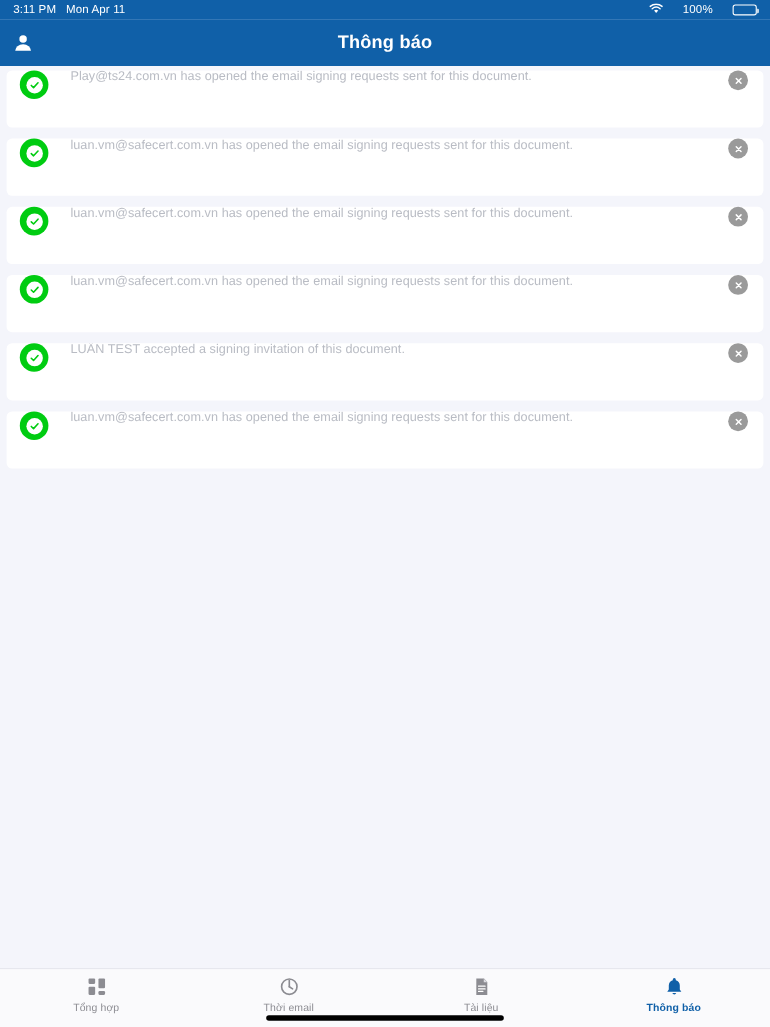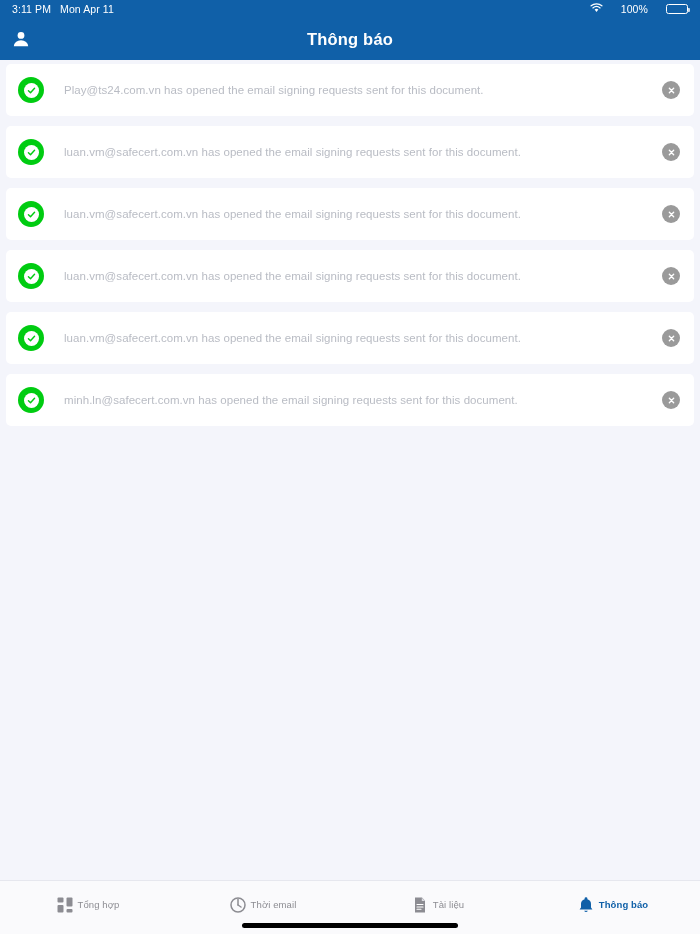--- a/index.html
+++ b/index.html
@@ -75,21 +75,21 @@
     flex: 1 1 auto;
     overflow-y: auto;
     padding: 4px 6px 0 6px;
     background: #f4f5fb;
   }
   .notif-card {
     background: #ffffff;
     border-radius: 5px;
     height: 52px;
     margin-bottom: 10px;
-    display: flex; align-items: center;
+    display: flex; 
     padding: 0 14px 0 12px;
     cursor: pointer;
   }
   .check-badge {
     flex: 0 0 auto;
     width: 26px; height: 26px;
     border-radius: 50%;
     background: #00cc11;
     display: flex; align-items: center; justify-content: center;
   }
@@ -122,21 +122,21 @@
   .tab-bar {
     flex: 0 0 auto;
     height: 54px;
     background: #fafafc;
     border-top: 1px solid #e6e7ee;
     display: flex;
     position: relative;
   }
   .tab-item {
     flex: 1 1 0;
-    display: flex; flex-direction: row;
+    display: flex; flex-direction: column;
     align-items: center; justify-content: center;
     gap: 4px;
     cursor: pointer;
     padding-bottom: 6px;
   }
   .tab-icon { height: 20px; display: flex; align-items: center; justify-content: center; }
   .tab-label { font-size: 9.5px; color: #8c8c92; letter-spacing: .1px; }
   .tab-item.active .tab-label { color: #1060a8; font-weight: bold; }
   .home-indicator {
     position: absolute;
@@ -240,52 +240,52 @@
         </span>
       </span>
       <span class="notif-text">luan.vm@safecert.com.vn has opened the email signing requests sent for this document.</span>
       <span class="close-btn">
         <svg width="9" height="9" viewBox="0 0 10 10">
             <path d="M2.6 2.6 L7.4 7.4 M7.4 2.6 L2.6 7.4" stroke="#fff" stroke-width="1.5" stroke-linecap="round"></path>
           </svg>
       </span>
     </div>
 
+    <div class="notif-card">
+      <span class="check-badge">
+        <span class="check-badge-inner">
+          <svg width="9" height="9" viewBox="0 0 10 10">
+              <path d="M1.6 5.2 L3.9 7.4 L8.4 2.5" stroke="#00cc11" stroke-width="1.6" fill="none" stroke-linecap="round" stroke-linejoin="round"></path>
+            </svg>
+        </span>
+      </span>
+      <span class="notif-text">LUÂN TEST accepted a signing invitation of this document.</span>
+      <span class="close-btn">
+        <svg width="9" height="9" viewBox="0 0 10 10">
+            <path d="M2.6 2.6 L7.4 7.4 M7.4 2.6 L2.6 7.4" stroke="#fff" stroke-width="1.5" stroke-linecap="round"></path>
+          </svg>
+      </span>
+    </div>
 
     <div class="notif-card">
       <span class="check-badge">
         <span class="check-badge-inner">
           <svg width="9" height="9" viewBox="0 0 10 10">
               <path d="M1.6 5.2 L3.9 7.4 L8.4 2.5" stroke="#00cc11" stroke-width="1.6" fill="none" stroke-linecap="round" stroke-linejoin="round"></path>
             </svg>
         </span>
       </span>
       <span class="notif-text">luan.vm@safecert.com.vn has opened the email signing requests sent for this document.</span>
       <span class="close-btn">
         <svg width="9" height="9" viewBox="0 0 10 10">
             <path d="M2.6 2.6 L7.4 7.4 M7.4 2.6 L2.6 7.4" stroke="#fff" stroke-width="1.5" stroke-linecap="round"></path>
           </svg>
       </span>
     </div>
 
-    <div class="notif-card">
-      <span class="check-badge">
-        <span class="check-badge-inner">
-          <svg width="9" height="9" viewBox="0 0 10 10">
-              <path d="M1.6 5.2 L3.9 7.4 L8.4 2.5" stroke="#00cc11" stroke-width="1.6" fill="none" stroke-linecap="round" stroke-linejoin="round"></path>
-            </svg>
-        </span>
-      </span>
-      <span class="notif-text">minh.ln@safecert.com.vn has opened the email signing requests sent for this document.</span>
-      <span class="close-btn">
-        <svg width="9" height="9" viewBox="0 0 10 10">
-            <path d="M2.6 2.6 L7.4 7.4 M7.4 2.6 L2.6 7.4" stroke="#fff" stroke-width="1.5" stroke-linecap="round"></path>
-          </svg>
-      </span>
-    </div>
   </div>
 
   <div class="tab-bar">
 
     <div class="tab-item">
       <span class="tab-icon">
         <svg width="18" height="18" viewBox="0 0 18 18">
           <rect x="1.5" y="1.5" width="6" height="5" rx="1" fill="#8c8c92"></rect>
           <rect x="10.5" y="1.5" width="6" height="9" rx="1" fill="#8c8c92"></rect>
           <rect x="1.5" y="9" width="6" height="7.5" rx="1" fill="#8c8c92"></rect>

